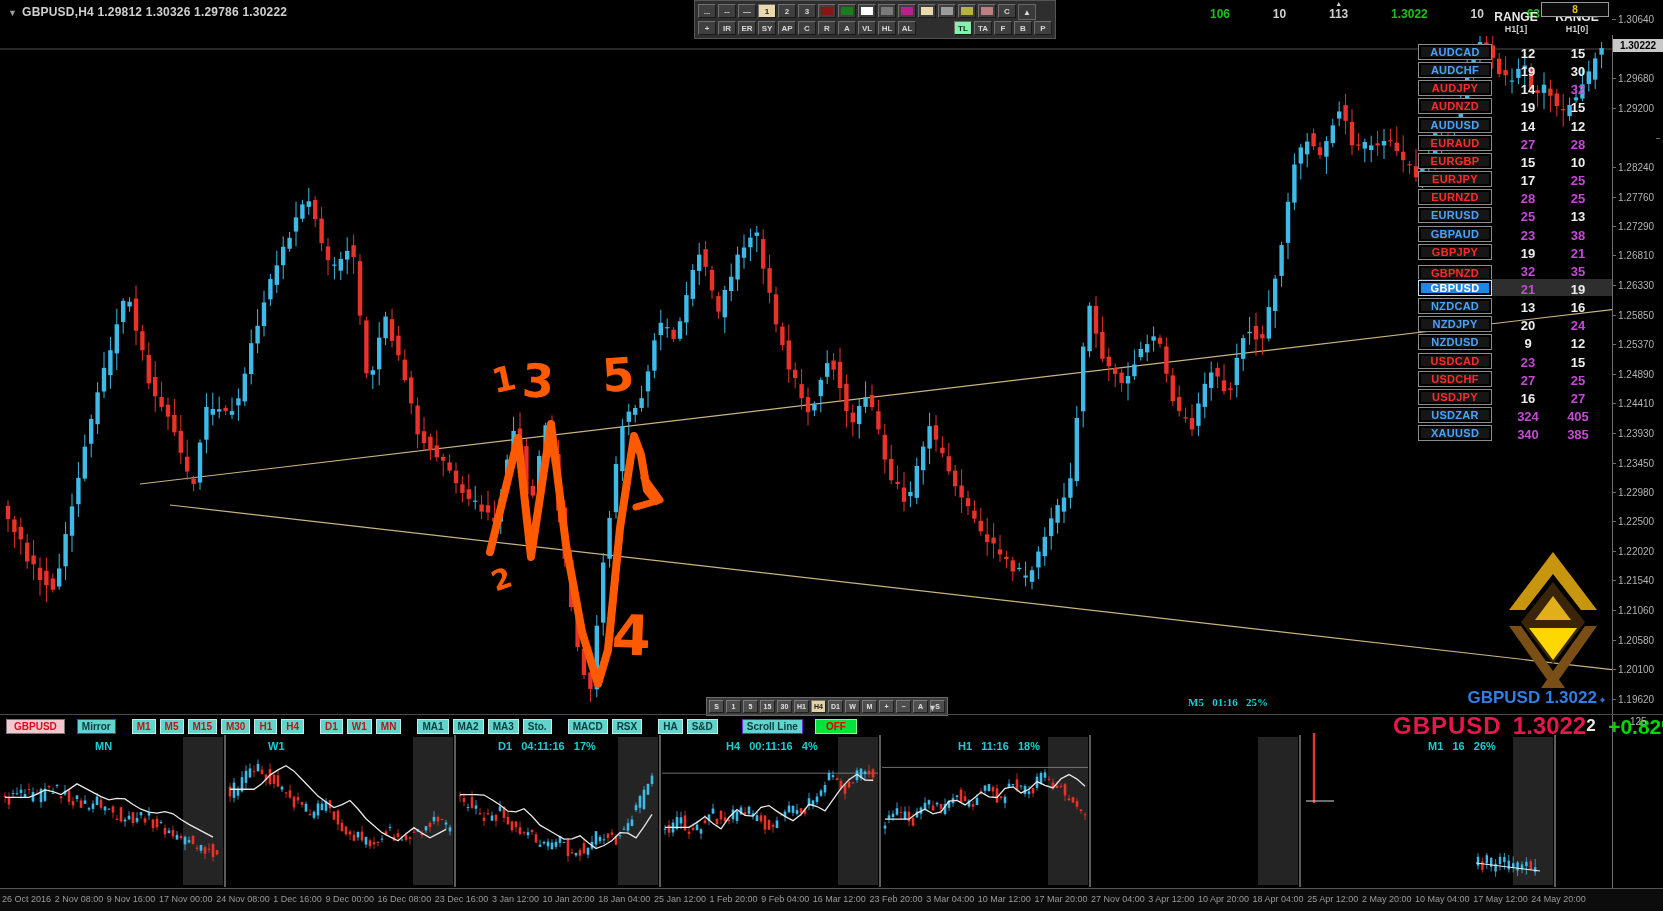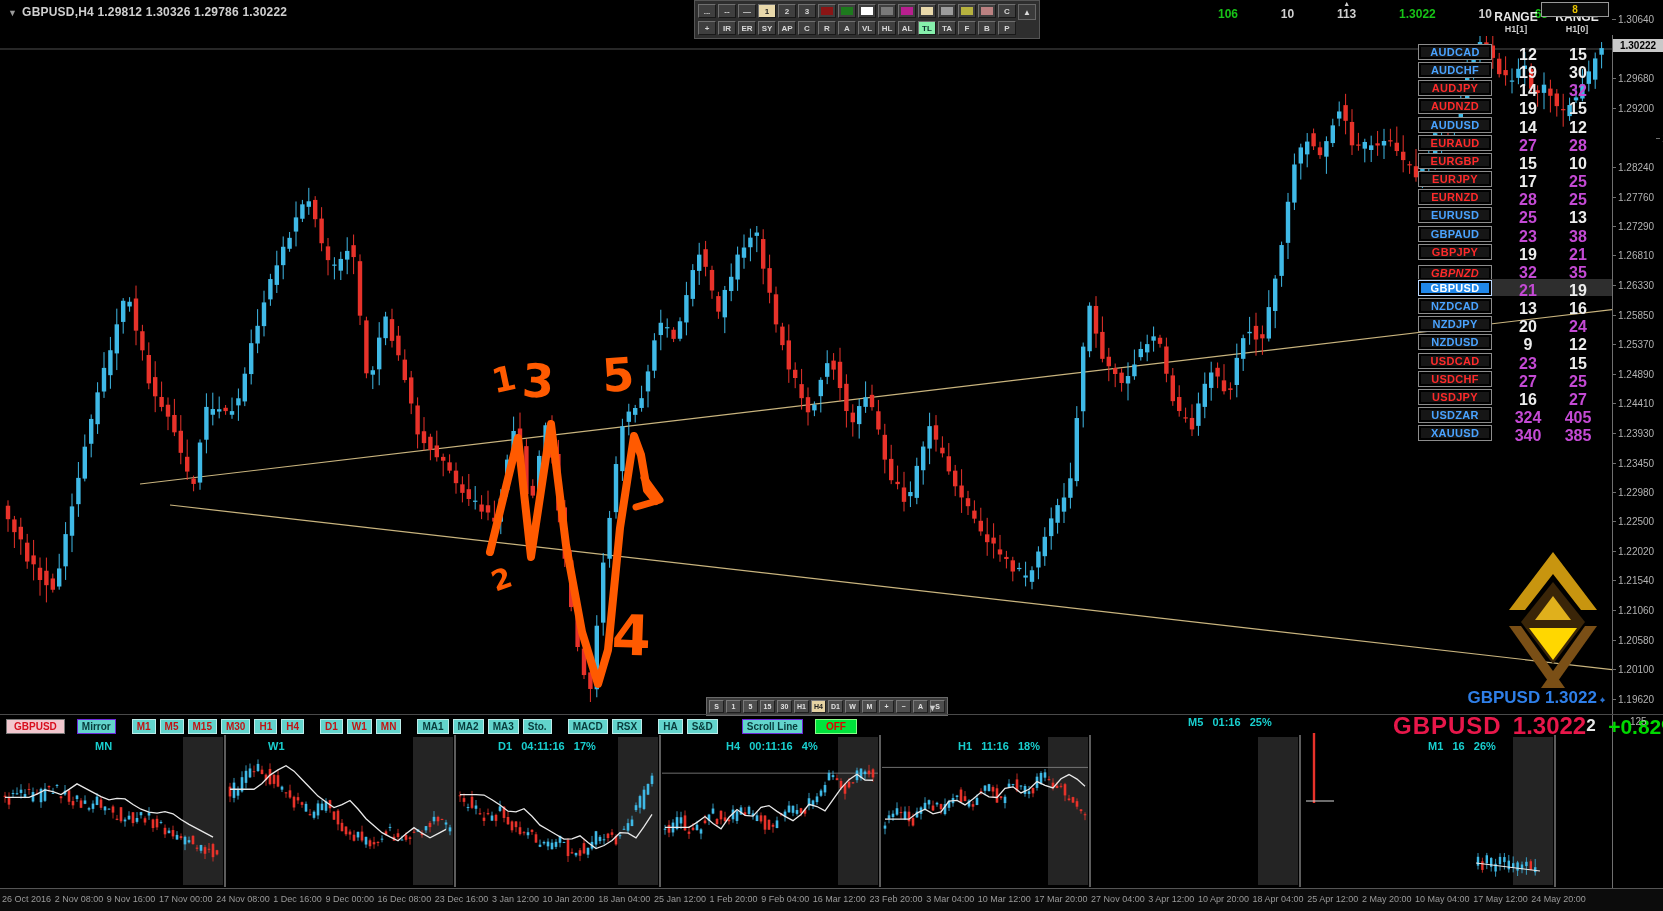--- a/index.html
+++ b/index.html
@@ -9,40 +9,40 @@
   #title{position:absolute;left:8px;top:5px;color:#cfcfcf;font-size:12px;font-weight:bold;letter-spacing:.2px;}
   #title .caret{color:#9a9a9a;font-size:9px;margin-right:5px;}
   #top-toolbar{position:absolute;left:694px;top:0;background:#2e2e2e;border:1px solid #555;padding:2px 3px;}
   .tb-row{display:flex;gap:2px;margin:1px 0;}
   .tb-btn{width:18px;height:14px;background:#3f3f3f;border-top:1px solid #6f6f6f;border-left:1px solid #6f6f6f;
           border-right:1px solid #191919;border-bottom:1px solid #191919;color:#d8d8d8;font-size:8px;
           display:flex;align-items:center;justify-content:center;font-weight:bold;box-sizing:border-box;}
   .tb-btn.active{background:#e9d9ab;color:#222;}
   .tb-btn .sw{width:12px;height:8px;display:block;}
   .tb-collapse{width:16px;height:14px;background:#3a3a3a;color:#ddd;font-size:8px;display:flex;align-items:center;justify-content:center;border:1px solid #666;}
-  #stats{position:absolute;left:1210px;top:7px;width:330px;display:flex;justify-content:space-between;font-size:12px;font-weight:bold;margin-left:8px;}
+  #stats{position:absolute;left:1210px;top:7px;width:330px;display:flex;justify-content:space-between;font-size:12px;font-weight:bold;}
   #stats .g{color:#17c317;} #stats .w{color:#d0d0d0;}
   #stats .st{position:relative;}
   #stats .mark{position:absolute;left:50%;top:-7px;transform:translateX(-50%);color:#cfcfcf;font-size:7px;}
   .range-head{position:absolute;top:12px;color:#e8e8e8;font-weight:bold;font-size:12px;text-align:center;line-height:11px;}
   .range-head .sub{font-size:9px;font-weight:bold;color:#cfcfcf;text-align:right;}
   #yellow-box{position:absolute;left:1541px;top:2px;width:66px;height:13px;border:1px solid #999;background:#0a0a0a;
               display:flex;align-items:center;justify-content:center;color:#e8c400;font-size:10px;font-weight:bold;}
   
   #price-axis{position:absolute;left:1612px;top:35px;width:51px;height:853px;border-left:1px solid #6f6f6f;background:#000;}
   .tick{position:absolute;left:5px;color:#b2b2b2;font-size:10px;white-space:nowrap;}
   .tick:before{content:"";position:absolute;left:-6px;top:5px;width:4px;height:1px;background:#6f6f6f;}
   #price-tag{position:absolute;left:1613px;width:50px;height:13px;background:#c9c9c9;color:#000;font-size:10px;
              font-weight:bold;text-align:center;line-height:13px;}
   
   .pair-btn{position:absolute;left:1418px;width:74px;height:16px;background:#161616;border:1px solid #8c8c8c;
             box-shadow:0 0 0 2px #000 inset;color:#4aa3ff;font-size:11px;font-weight:bold;text-align:center;
             line-height:15px;box-sizing:border-box;letter-spacing:.3px;}
   .pair-btn.red{color:#ff2b2b;} .pair-btn.sel{background:#1f86e8;color:#fff;border-color:#bcd9ff;}
-  .pair-val{position:absolute;width:44px;font-size:16px;font-weight:bold;text-align:center;color:#ededed;}
+  .pair-val{position:absolute;width:44px;font-size:13px;font-weight:bold;text-align:center;color:#ededed;}
   .pair-val.purple{color:#c44ad4;}
   #sel-strip{position:absolute;left:1418px;width:194px;height:17px;background:#2e2e2e;}
   
   .anno-num{position:absolute;color:#ff5a00;font-weight:bold;font-family:"DejaVu Sans",sans-serif;line-height:1;}
   
   #logo-caption{position:absolute;left:1455px;top:688px;width:150px;text-align:right;color:#2f7fe8;
                 font-size:17px;font-weight:bold;}
   #logo-caption .gl{font-size:9px;color:#2f7fe8;margin-left:3px;}
   
   #mini-toolbar{position:absolute;left:706px;top:697px;height:17px;background:#3a3a3a;border:1px solid #6a6a6a;
@@ -645,21 +645,21 @@
         <div class="tb-btn">IR</div>
         <div class="tb-btn">ER</div>
         <div class="tb-btn">SY</div>
         <div class="tb-btn">AP</div>
         <div class="tb-btn">C</div>
         <div class="tb-btn">R</div>
         <div class="tb-btn">A</div>
         <div class="tb-btn">VL</div>
         <div class="tb-btn">HL</div>
         <div class="tb-btn">AL</div>
-        <div class="tb-btn" style="background: #86efac; color: rgb(11, 43, 43);">TL</div>
+        <div class="tb-btn" style="background: #86efac; color: rgb(11, 43, 43); margin-left: 36px;">TL</div>
         <div class="tb-btn">TA</div>
         <div class="tb-btn">F</div>
         <div class="tb-btn">B</div>
         <div class="tb-btn">P</div>
       </div>
   </div>
 
   <div id="stats">
       <span class="st g">106</span>
       <span class="st w">10</span>
@@ -711,21 +711,21 @@
       <div class="pair-val purple" style="left: 1556px; top: 191.2px;">25</div>
       <div class="pair-btn " style="top: 207.35px;">EURUSD</div>
       <div class="pair-val purple" style="left: 1506px; top: 209.35px;">25</div>
       <div class="pair-val" style="left: 1556px; top: 209.35px;">13</div>
       <div class="pair-btn " style="top: 225.5px;">GBPAUD</div>
       <div class="pair-val purple" style="left: 1506px; top: 227.5px;">23</div>
       <div class="pair-val purple" style="left: 1556px; top: 227.5px;">38</div>
       <div class="pair-btn red" style="top: 243.65px;">GBPJPY</div>
       <div class="pair-val" style="left: 1506px; top: 245.65px;">19</div>
       <div class="pair-val purple" style="left: 1556px; top: 245.65px;">21</div>
-      <div class="pair-btn red" style="top: 265px; font-style: italic;">GBPNZD</div>
+      <div class="pair-btn red" style="top: 265px;">GBPNZD</div>
       <div class="pair-val purple" style="left: 1506px; top: 263.8px;">32</div>
       <div class="pair-val purple" style="left: 1556px; top: 263.8px;">35</div>
       <div id="sel-strip" style="top: 278.95px;"></div>
       <div class="pair-btn  sel" style="top: 279.95px;">GBPUSD</div>
       <div class="pair-val purple" style="left: 1506px; top: 281.95px;">21</div>
       <div class="pair-val" style="left: 1556px; top: 281.95px;">19</div>
       <div class="pair-btn " style="top: 298.1px;">NZDCAD</div>
       <div class="pair-val" style="left: 1506px; top: 300.1px;">13</div>
       <div class="pair-val" style="left: 1556px; top: 300.1px;">16</div>
       <div class="pair-btn " style="top: 316.25px;">NZDJPY</div>
@@ -1432,21 +1432,21 @@
         <line x1="1476" y1="148" x2="1540" y2="156" stroke="#e8e8e8" stroke-width="1.2"></line>
       </g>
       <line x1="1555" y1="20" x2="1555" y2="172" stroke="#b8b8b8" stroke-width="1"></line>
     </svg>
   <div id="mini-labels">
       <div class="mini-label" style="left: 95px; top: 740px;">MN</div>
       <div class="mini-label" style="left: 268px; top: 740px;">W1</div>
       <div class="mini-label" style="left: 498px; top: 740px;">D1   04:11:16   17%</div>
       <div class="mini-label" style="left: 726px; top: 740px;">H4   00:11:16   4%</div>
       <div class="mini-label" style="left: 958px; top: 740px;">H1   11:16   18%</div>
-      <div class="mini-label" style="left: 1188px; top: 716px;">M5   01:16   25%</div>
+      <div class="mini-label" style="left: 1188px; top: 696px; font-family: Liberation Serif, serif;">M5   01:16   25%</div>
       <div class="mini-label" style="left: 1428px; top: 740px;">M1   16   26%</div>
     </div>
 
   <div id="ticker">
     <span class="sym">GBPUSD</span>
     <span class="pr">&nbsp;<span>1.3022</span></span><span class="sup">2</span>
     <span class="chg">+0.82%</span>
   </div>
   <div id="extra-scale">125</div>
 

